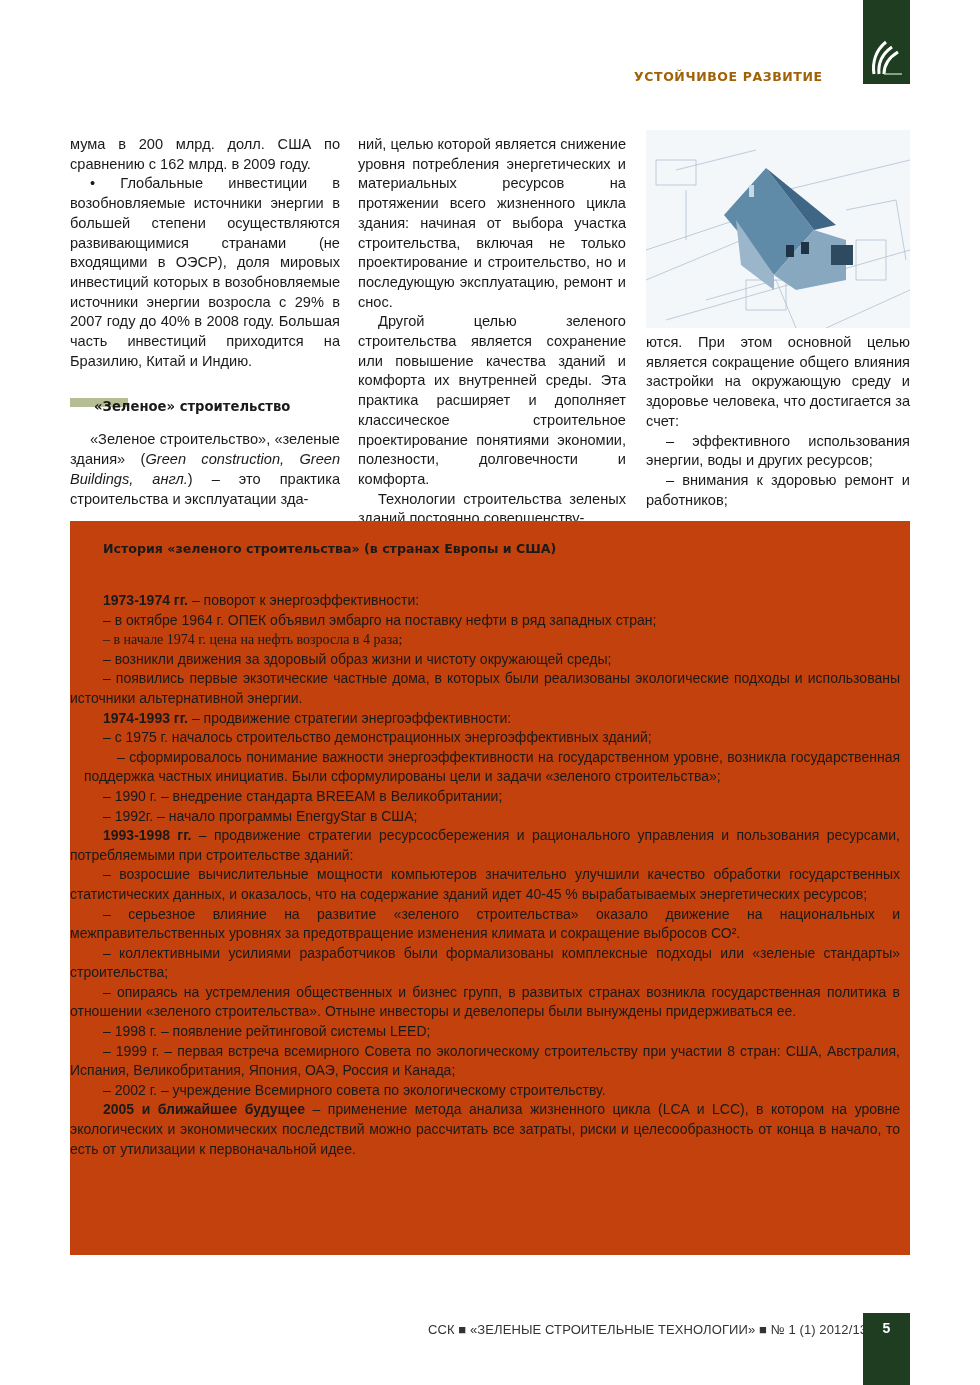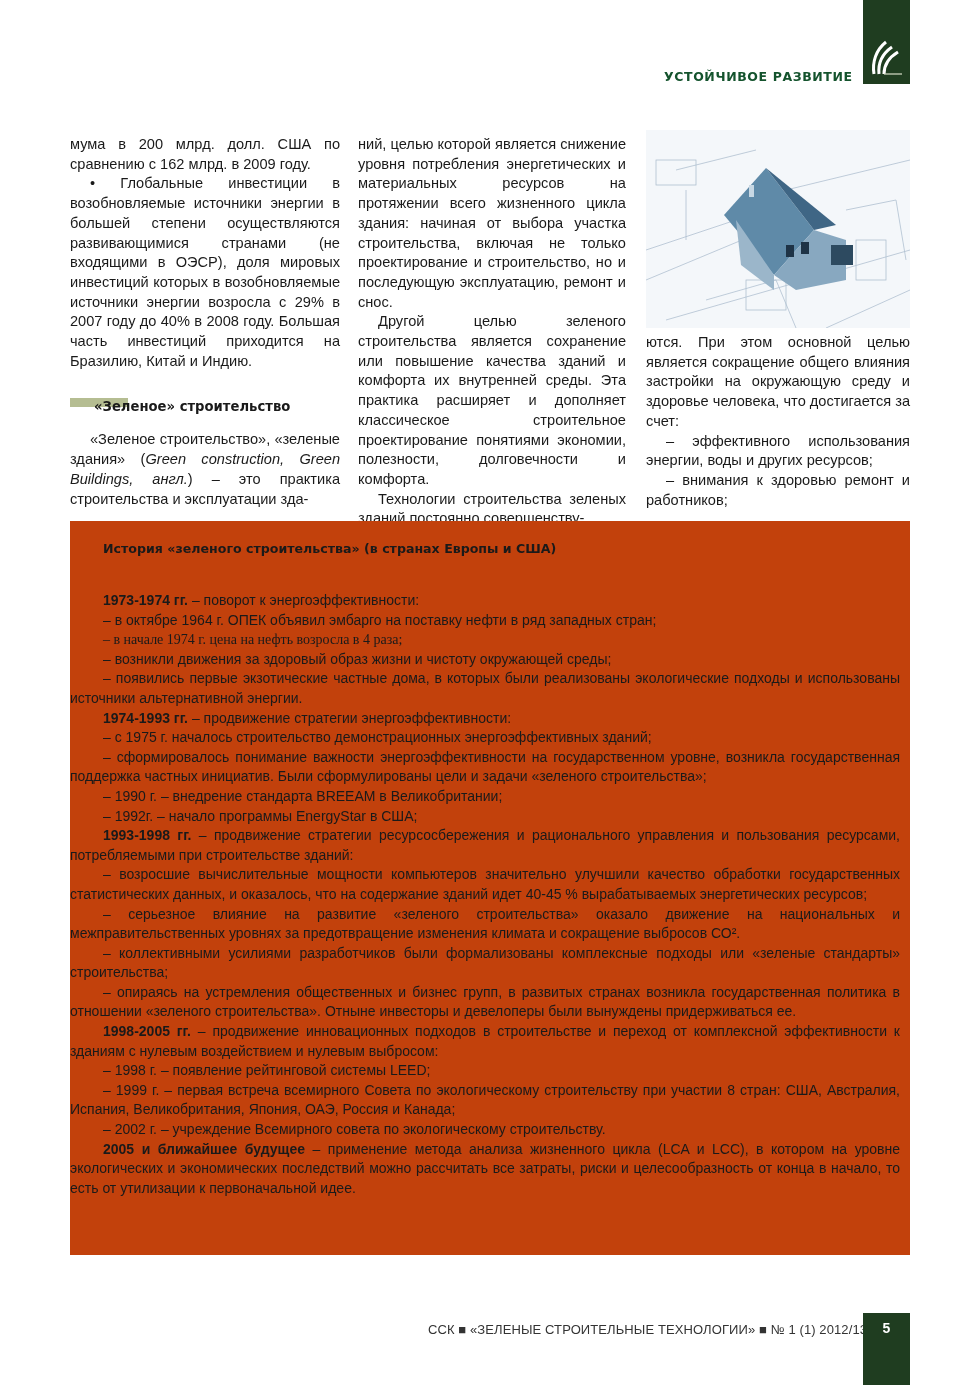--- a/index.html
+++ b/index.html
@@ -1,21 +1,21 @@
 <!DOCTYPE html>
 <html><head>
 <meta charset="utf-8">
 <style>
   * { margin:0; padding:0; box-sizing:border-box; }
   html, body { width:980px; height:1385px; background:#ffffff; }
   body { position:relative; font-family:"Liberation Sans", sans-serif; color:#1a1a1a; overflow:hidden; }
 
   .top-tab { position:absolute; left:863px; top:0; width:47px; height:84px; background:#1f3d20; }
   .top-tab svg { position:absolute; left:7px; top:36px; }
-  .section-head { position:absolute; left:664px; top:69px; font-family:"DejaVu Sans", sans-serif; font-weight:bold; font-size:12.5px; letter-spacing:0.6px; color:#14532d; }
+  .section-head { position:absolute; left:634px; top:69px; font-family:"DejaVu Sans", sans-serif; font-weight:bold; font-size:12.5px; letter-spacing:0.6px; color:#a16207; }
 
   .col { position:absolute; top:135px; font-size:14.6px; line-height:19.7px; text-align:justify; }
   .col p { text-indent:0; }
   .col p.ind { text-indent:20px; }
   .col-left { left:70px; width:270px; }
   .col-mid { left:358px; width:268px; }
   .col-right { left:646px; width:264px; top:333px; }
 
   .subhead { position:relative; margin-top:26px; margin-bottom:13px; height:20px; }
   .subhead .bar { position:absolute; left:0; top:1px; width:58px; height:9px; background:#b5bd92; }
@@ -92,29 +92,28 @@
 <div class="box">
   <div class="box-title">История «зеленого строительства» (в странах Европы и США)</div>
   <div class="box-body" id="history-body" style="left: 33px; width: 807px; padding-right: 10px;">
       <p style="text-indent: 33px; margin-left: -33px; padding-left: 0px;"><b>1973-1974 гг.</b><span> – поворот к энергоэффективности:</span></p>
       <p style="text-indent: 33px; margin-left: -33px; padding-left: 0px;"><span>– в октябре 1964 г. ОПЕК объявил эмбарго на поставку нефти в ряд западных стран;</span></p>
       <p style="text-indent: 33px; margin-left: -33px; padding-left: 0px; font-family: Liberation Serif, serif;"><span>– в начале 1974 г. цена на нефть возросла в 4 раза;</span></p>
       <p style="text-indent: 33px; margin-left: -33px; padding-left: 0px;"><span>– возникли движения за здоровый образ жизни и чистоту окружающей среды;</span></p>
       <p style="text-indent: 33px; margin-left: -33px; padding-left: 0px;"><span>– появились первые экзотические частные дома, в которых были реализованы экологические подходы и использованы источники альтернативной энергии.</span></p>
       <p style="text-indent: 33px; margin-left: -33px; padding-left: 0px;"><b>1974-1993 гг.</b><span> – продвижение стратегии энергоэффективности:</span></p>
       <p style="text-indent: 33px; margin-left: -33px; padding-left: 0px;"><span>– с 1975 г. началось строительство демонстрационных энергоэффективных зданий;</span></p>
-      <p style="text-indent: 33px; margin-left: -33px; padding-left: 0px;"><span>– сформировалось понимание важности энергоэффективности на государственном уровне, возникла государственная поддержка частных инициатив. Были сформулированы цели и задачи «зеленого строительства»;</span></p>
+      <p style="text-indent: 33px; margin-left: -33px; padding-left: 14px;"><span>– сформировалось понимание важности энергоэффективности на государственном уровне, возникла государственная поддержка частных инициатив. Были сформулированы цели и задачи «зеленого строительства»;</span></p>
       <p style="text-indent: 33px; margin-left: -33px; padding-left: 0px;"><span>– 1990 г. – внедрение стандарта BREEAM в Великобритании;</span></p>
       <p style="text-indent: 33px; margin-left: -33px; padding-left: 0px;"><span>– 1992г. – начало программы EnergyStar в США;</span></p>
       <p style="text-indent: 33px; margin-left: -33px; padding-left: 0px;"><b>1993-1998 гг.</b><span> – продвижение стратегии ресурсосбережения и рационального управления и пользования ресурсами, потребляемыми при строительстве зданий:</span></p>
       <p style="text-indent: 33px; margin-left: -33px; padding-left: 0px;"><span>– возросшие вычислительные мощности компьютеров значительно улучшили качество обработки государственных статистических данных, и оказалось, что на содержание зданий идет 40-45 % вырабатываемых энергетических ресурсов;</span></p>
       <p style="text-indent: 33px; margin-left: -33px; padding-left: 0px;"><span>– серьезное влияние на развитие «зеленого строительства» оказало движение на национальных и межправительственных уровнях за предотвращение изменения климата и сокращение выбросов СО².</span></p>
       <p style="text-indent: 33px; margin-left: -33px; padding-left: 0px;"><span>– коллективными усилиями разработчиков были формализованы комплексные подходы или «зеленые стандарты» строительства;</span></p>
       <p style="text-indent: 33px; margin-left: -33px; padding-left: 0px;"><span>– опираясь на устремления общественных и бизнес групп, в развитых странах возникла государственная политика в отношении «зеленого строительства». Отныне инвесторы и девелоперы были вынуждены придерживаться ее.</span></p>
-      <p style="text-indent: 33px; margin-left: -33px; padding-left: 0px;"><b>1998-2005 гг.</b><span> – продвижение инновационных подходов в строительстве и переход от комплексной эффективности к зданиям с нулевым воздействием и нулевым выбросом:</span></p>
       <p style="text-indent: 33px; margin-left: -33px; padding-left: 0px;"><span>– 1998 г. – появление рейтинговой системы LEED;</span></p>
       <p style="text-indent: 33px; margin-left: -33px; padding-left: 0px;"><span>– 1999 г. – первая встреча всемирного Совета по экологическому строительству при участии 8 стран: США, Австралия, Испания, Великобритания, Япония, ОАЭ, Россия и Канада;</span></p>
       <p style="text-indent: 33px; margin-left: -33px; padding-left: 0px;"><span>– 2002 г. – учреждение Всемирного совета по экологическому строительству.</span></p>
       <p style="text-indent: 33px; margin-left: -33px; padding-left: 0px;"><b>2005 и ближайшее будущее</b><span> – применение метода анализа жизненного цикла (LCA и LCC), в котором на уровне экологических и экономических последствий можно рассчитать все затраты, риски и целесообразность от конца в начало, то есть от утилизации к первоначальной идее.</span></p>
     </div>
 </div>
 
 <div class="footer">ССК ■ «ЗЕЛЕНЫЕ СТРОИТЕЛЬНЫЕ ТЕХНОЛОГИИ» ■ № 1 (1) 2012/13</div>
 <div class="page-tab">
   <div class="page-num">5</div>

